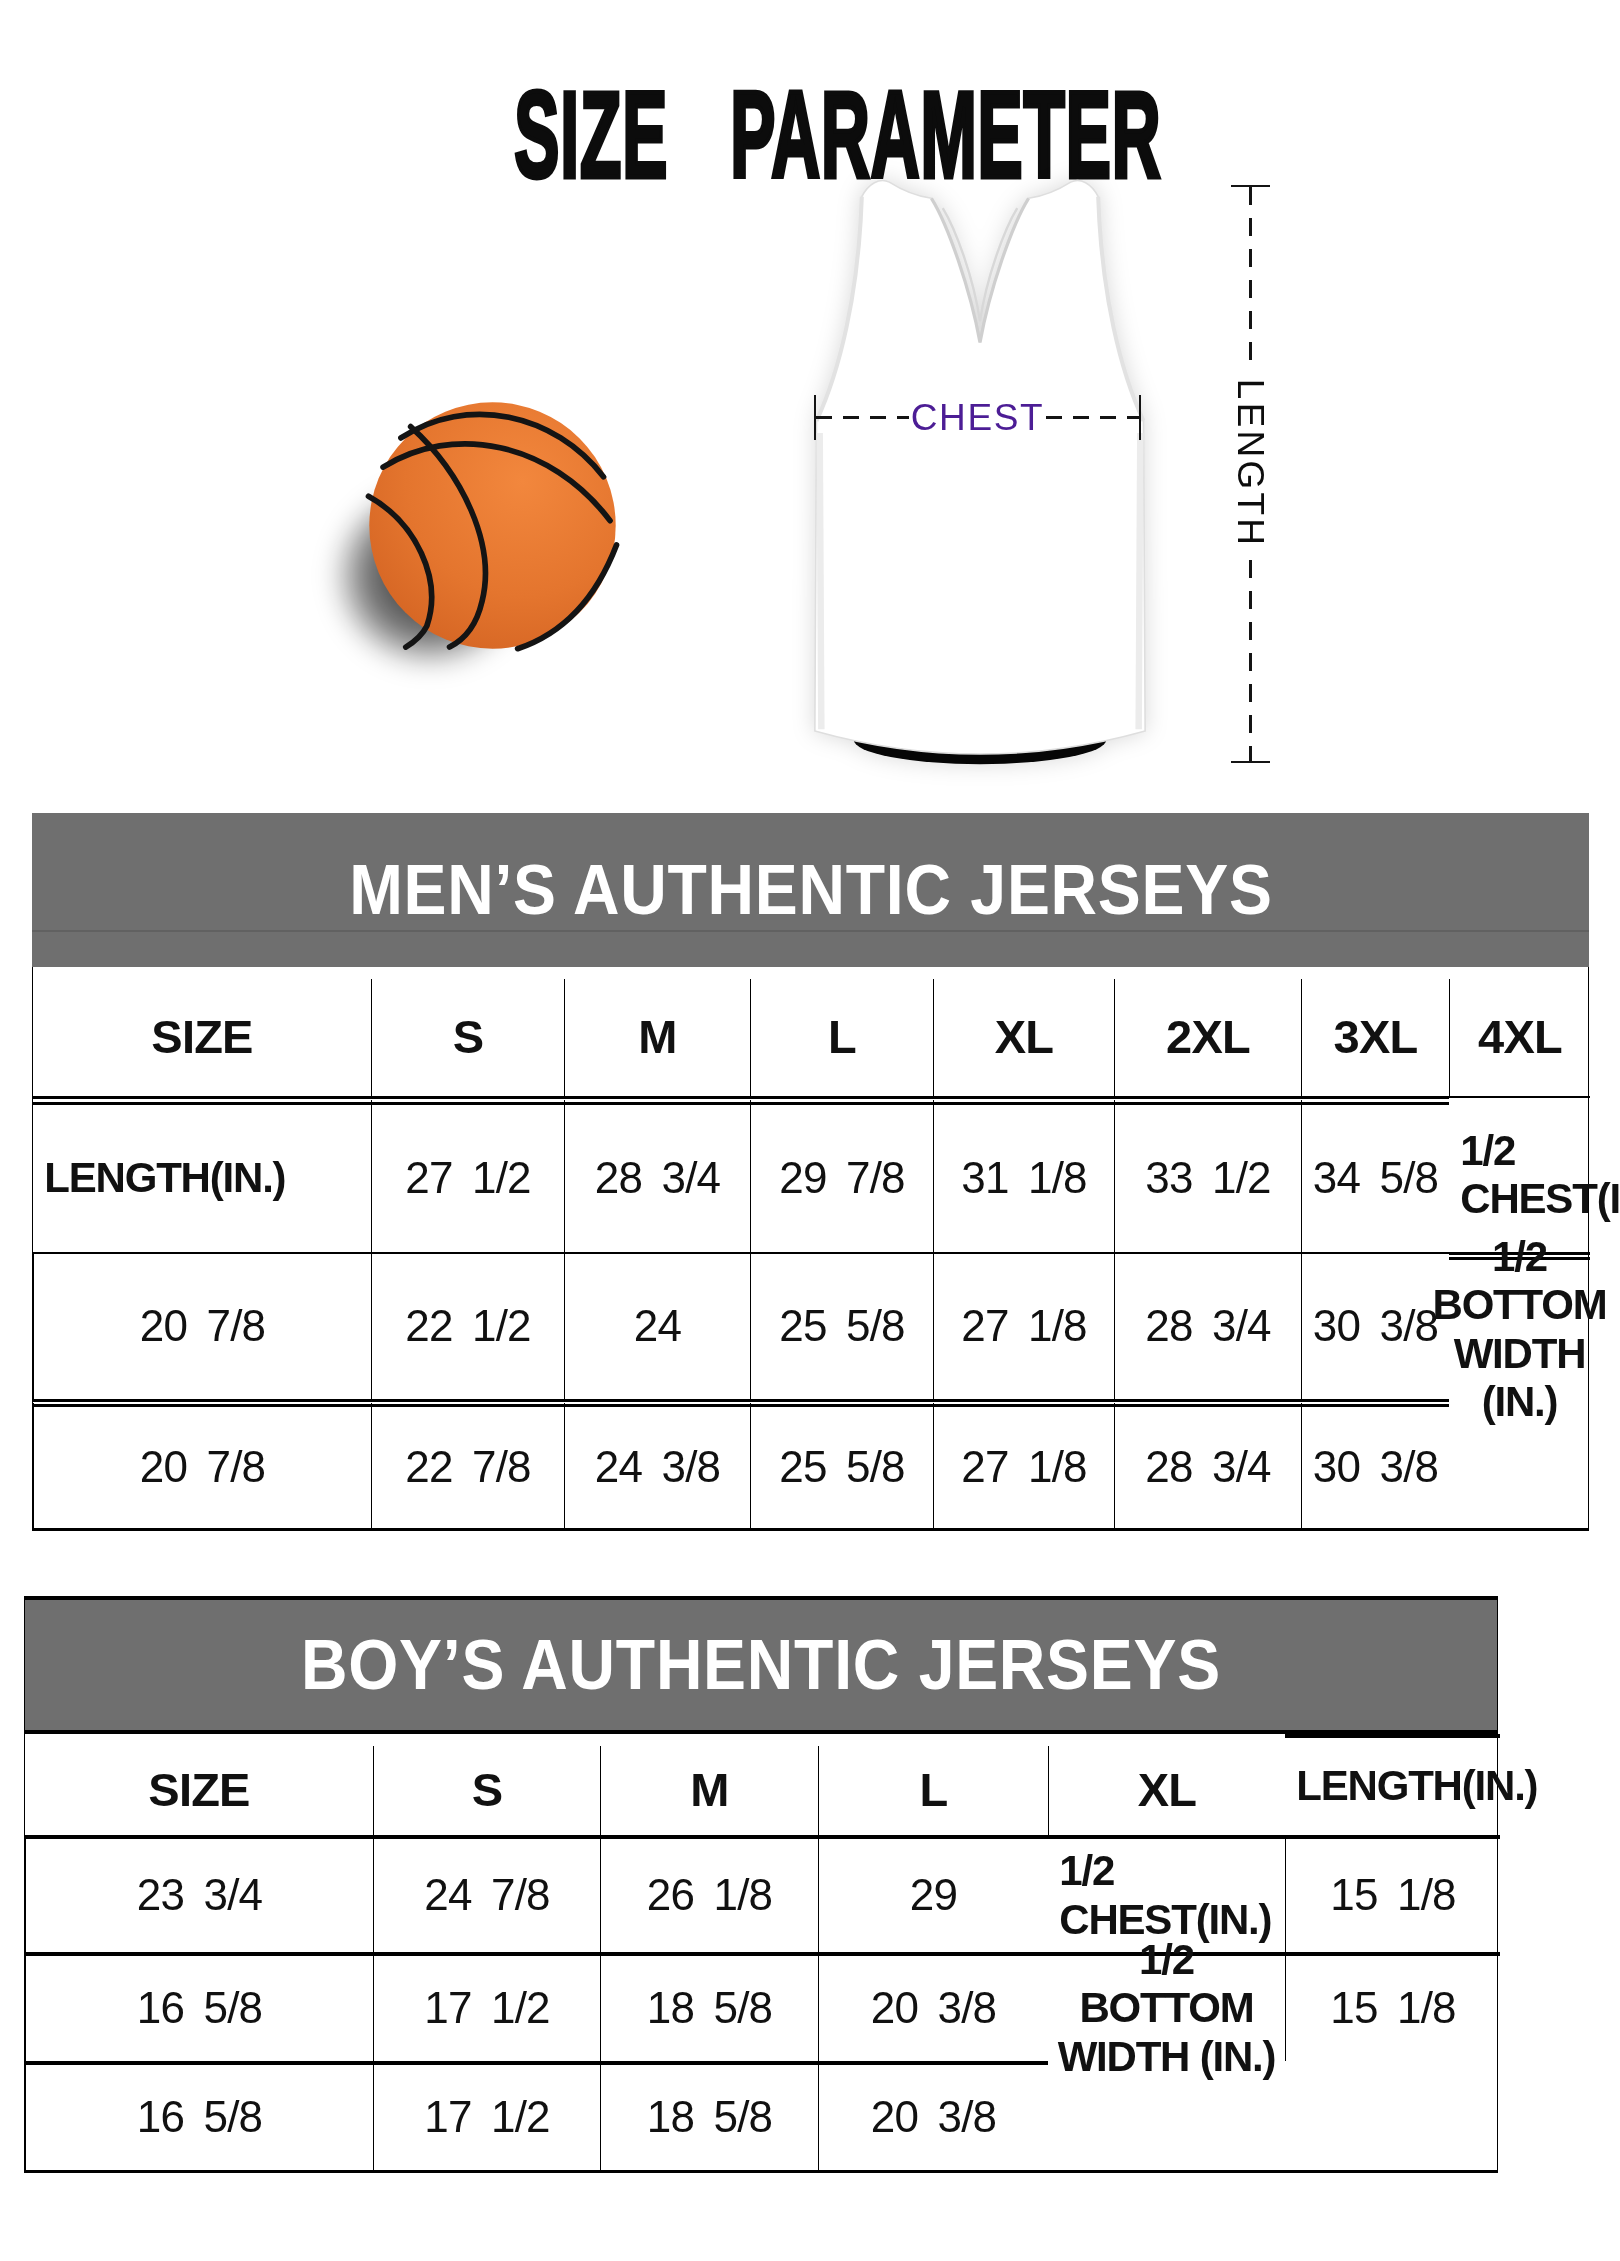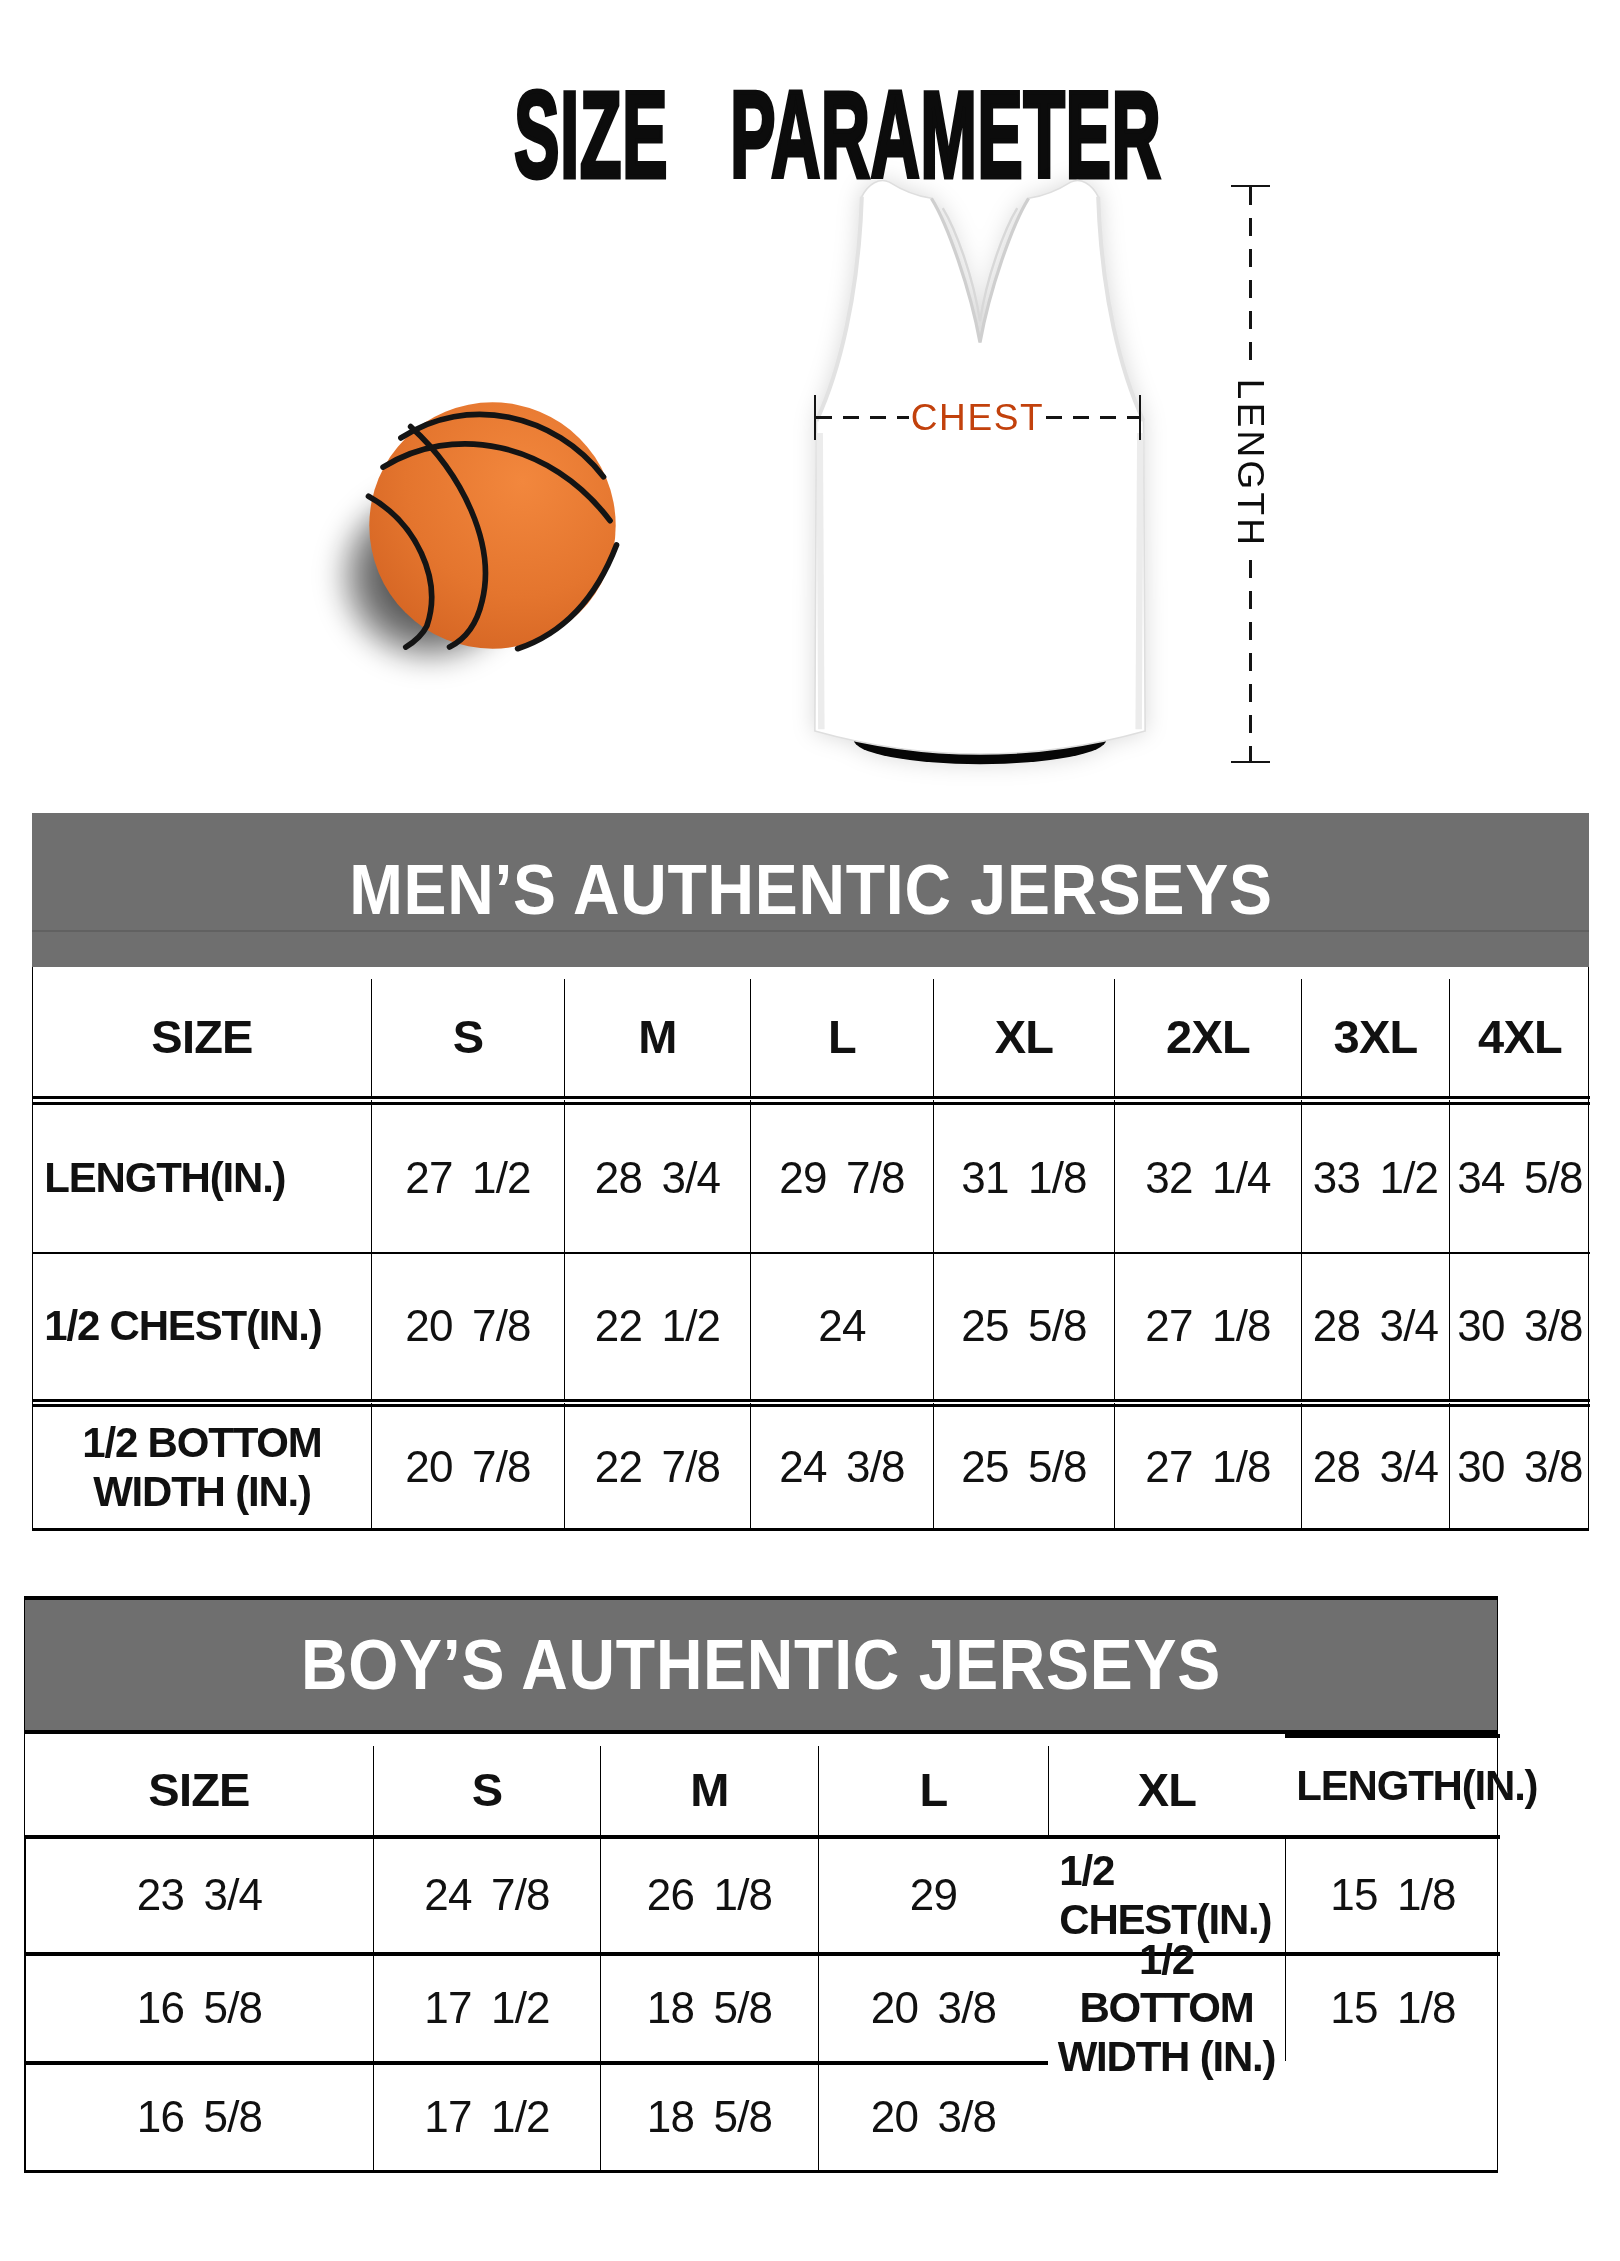--- a/index.html
+++ b/index.html
@@ -20,21 +20,21 @@
       filter:blur(11.3px);}
   .ball{position:absolute;left:362px;top:399px;width:261px;height:253px;}
   .jersey{position:absolute;left:810px;top:174px;width:340px;height:591px;
       filter:drop-shadow(0 0 11.3px rgba(0,0,0,0.15));}
 
   .chest-anno{position:absolute;left:814px;top:395px;width:327px;height:45px;
       display:flex;align-items:center;}
   .chest-anno .tick{width:2.4px;height:45px;background:#141414;flex:0 0 auto;}
   .chest-anno .dash{flex:1 1 auto;height:3.2px;
       background:repeating-linear-gradient(90deg,#141414 0 16px,transparent 16px 27px);}
-  .chest-label{flex:0 0 auto;font-size:37px;letter-spacing:1.6px;color:#c2410c;padding:0 1.6px;line-height:1;}
+  .chest-label{flex:0 0 auto;font-size:37px;letter-spacing:1.6px;color:#4c1d95;padding:0 1.6px;line-height:1;}
 
   .len-anno{position:absolute;left:1231px;top:185px;width:39px;height:578px;
       display:flex;flex-direction:column;align-items:center;}
   .len-anno .cap{width:39px;height:2.4px;background:#141414;flex:0 0 auto;}
   .len-anno .vdash{width:3.2px;flex:0 0 auto;
       background:repeating-linear-gradient(180deg,#141414 0 18px,transparent 18px 31px);}
   .len-anno .vdash.t{height:180px;}
   .len-anno .vdash.b{flex:1 1 auto;}
   .len-label-box{height:193px;display:flex;align-items:center;justify-content:center;flex:0 0 auto;}
   .len-label-box span{display:block;white-space:nowrap;transform:rotate(90deg);
@@ -159,21 +159,20 @@
       <div class="cell head">XL</div>
       <div class="cell head">2XL</div>
       <div class="cell head">3XL</div>
       <div class="cell head">4XL</div>
 
       <div class="cell lbl mr1 c0">LENGTH(IN.)</div>
       <div class="cell val mr1">27 1/2</div>
       <div class="cell val mr1">28 3/4</div>
       <div class="cell val mr1">29 7/8</div>
       <div class="cell val mr1">31 1/8</div>
-      <div class="cell val mr1">32 1/4</div>
       <div class="cell val mr1">33 1/2</div>
       <div class="cell val mr1">34 5/8</div>
 
       <div class="cell lbl mr2 c0">1/2 CHEST(IN.)</div>
       <div class="cell val mr2">20 7/8</div>
       <div class="cell val mr2">22 1/2</div>
       <div class="cell val mr2">24</div>
       <div class="cell val mr2">25 5/8</div>
       <div class="cell val mr2">27 1/8</div>
       <div class="cell val mr2">28 3/4</div>

